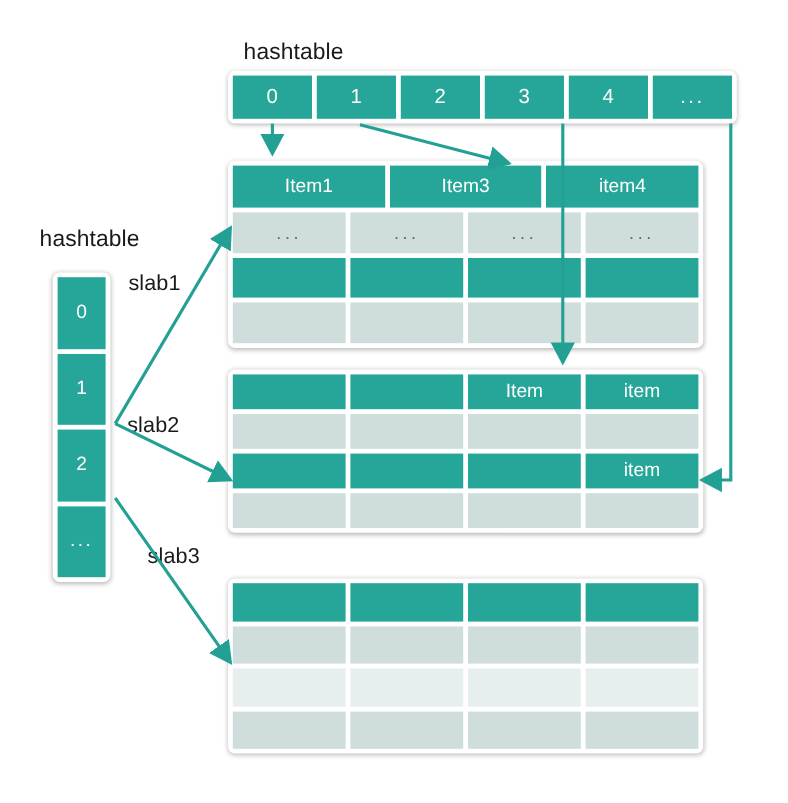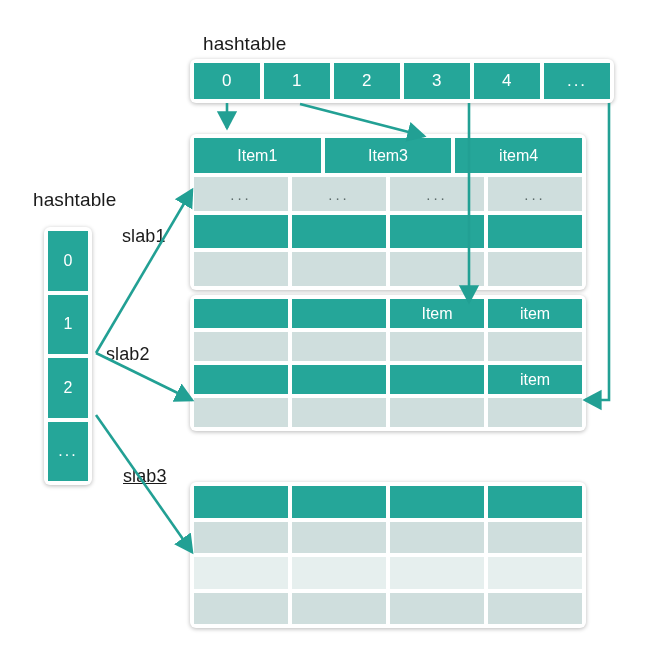--- a/index.html
+++ b/index.html
@@ -27,23 +27,23 @@
     position: absolute;
     color: #1a1a1a;
     font-size: 19px;
     line-height: 1;
     white-space: nowrap;
     letter-spacing: 0.1px;
   }
   #hashtable-label { left: 203px; top: 34px; }
   #slabclass-label { left: 33px;  top: 190px; }
   .slab-label { font-size: 18px; }
-  #slab1-label { left: 122px; top: 227px; }
+  #slab1-label { left: 107px; top: 227px; }
   #slab2-label { left: 106px; top: 345px; }
-  #slab3-label { left: 123px; top: 467px; text-decoration: underline; }
+  #slab3-label { left: 123px; top: 454px; }
 
   
   .panel {
     position: absolute;
     background: #ffffff;
     border-radius: 6px;
     box-shadow: 0 1px 4px rgba(0,0,0,0.28);
     box-sizing: border-box;
     padding: 4px;
   }
@@ -91,21 +91,21 @@
   #slabclass .cell.dots { letter-spacing: 2px; }
 
   
   .itable {
     width: 396px;
     display: flex;
     flex-direction: column;
     gap: 4px;
   }
   #table1 { left: 190px; top: 134px; height: 156px; }
-  #table2 { left: 190px; top: 295px; height: 136px; }
+  #table2 { left: 190px; top: 308px; height: 136px; }
   #table3 { left: 190px; top: 482px; height: 146px; }
 
   .itable .trow {
     flex: 1 1 0;
     display: flex;
     gap: 4px;
   }
   .itable .tcell {
     flex: 1 1 0;
     display: flex;

